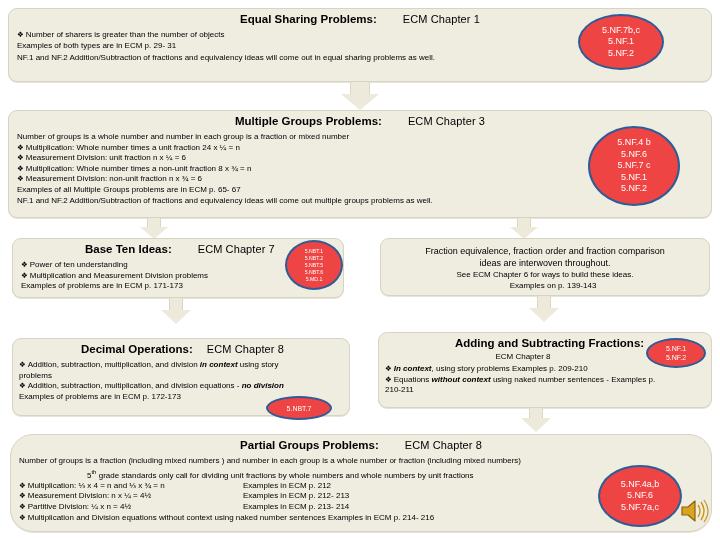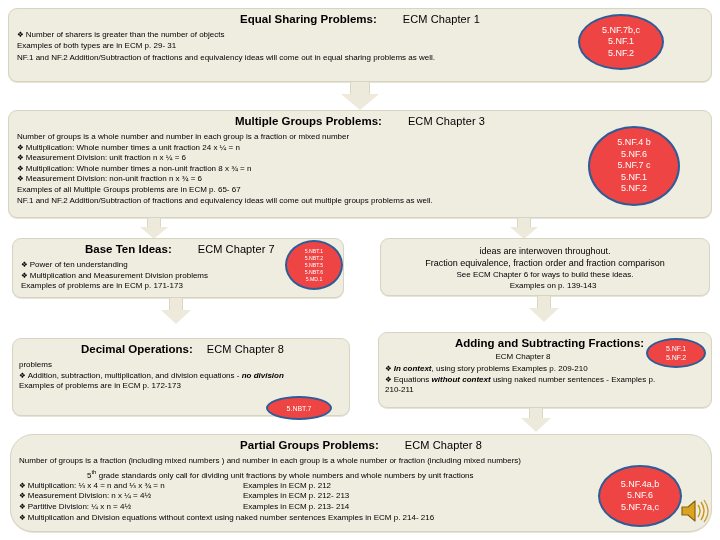--- a/index.html
+++ b/index.html
@@ -149,42 +149,43 @@
   <div class="oval sm" style="left:285px;top:240px;width:58px;height:50px;">
     <div>5.NBT.1</div>
     <div>5.NBT.2</div>
     <div>5.NBT.5</div>
     <div>5.NBT.6</div>
     <div>5.MD.1</div>
   </div>
 
   <div class="panel" style="left:380px;top:238px;width:330px;height:58px;">
     <div class="lines ctr" style="margin-top:6px;font-size:9px;line-height:12px;">
+      <div>Fraction equivalence, fraction order and fraction comparison</div>
       <div>ideas are interwoven throughout.</div>
-      <div>Fraction equivalence, fraction order and fraction comparison</div>
       <div style="font-size:8px;line-height:11px;">See ECM Chapter 6 for ways to build these ideas.</div>
       <div style="font-size:8px;line-height:11px;padding-left:16px;">Examples on p. 139-143</div>
     </div>
   </div>
 
   <div class="arrowbox" style="left:152px;top:298px;width:48px;height:30px;">
     <div class="stem" style="width:14px;height:14px;"></div>
     <div class="head" style="top:12px;border-left-width:15px;border-right-width:15px;border-top-width:14px;"></div>
   </div>
 
   <div class="arrowbox" style="left:520px;top:296px;width:48px;height:30px;">
     <div class="stem" style="width:14px;height:14px;"></div>
     <div class="head" style="top:12px;border-left-width:15px;border-right-width:15px;border-top-width:14px;"></div>
   </div>
 
   <div class="panel" style="left:12px;top:338px;width:338px;height:78px;">
     <div class="hdr" style="margin-top:4px;text-align:left;padding-left:68px;">
       <span>Decimal Operations:</span><span class="chap tight">ECM Chapter 8</span>
     </div>
     <div class="lines" style="margin:4px 0 0 6px;">
+      <div class="bullet"><span>Addition, subtraction, multiplication, and division </span><span class="it">in context</span><span> using story</span></div>
       <div>problems</div>
       <div class="bullet"><span>Addition, subtraction, multiplication, and division equations -  </span><span class="it">no division</span></div>
       <div>Examples of problems are in ECM p. 172-173</div>
     </div>
   </div>
   <div class="oval md" style="left:266px;top:396px;width:66px;height:24px;">
     <div>5.NBT.7</div>
   </div>
 
   <div class="panel" style="left:378px;top:332px;width:334px;height:76px;">

